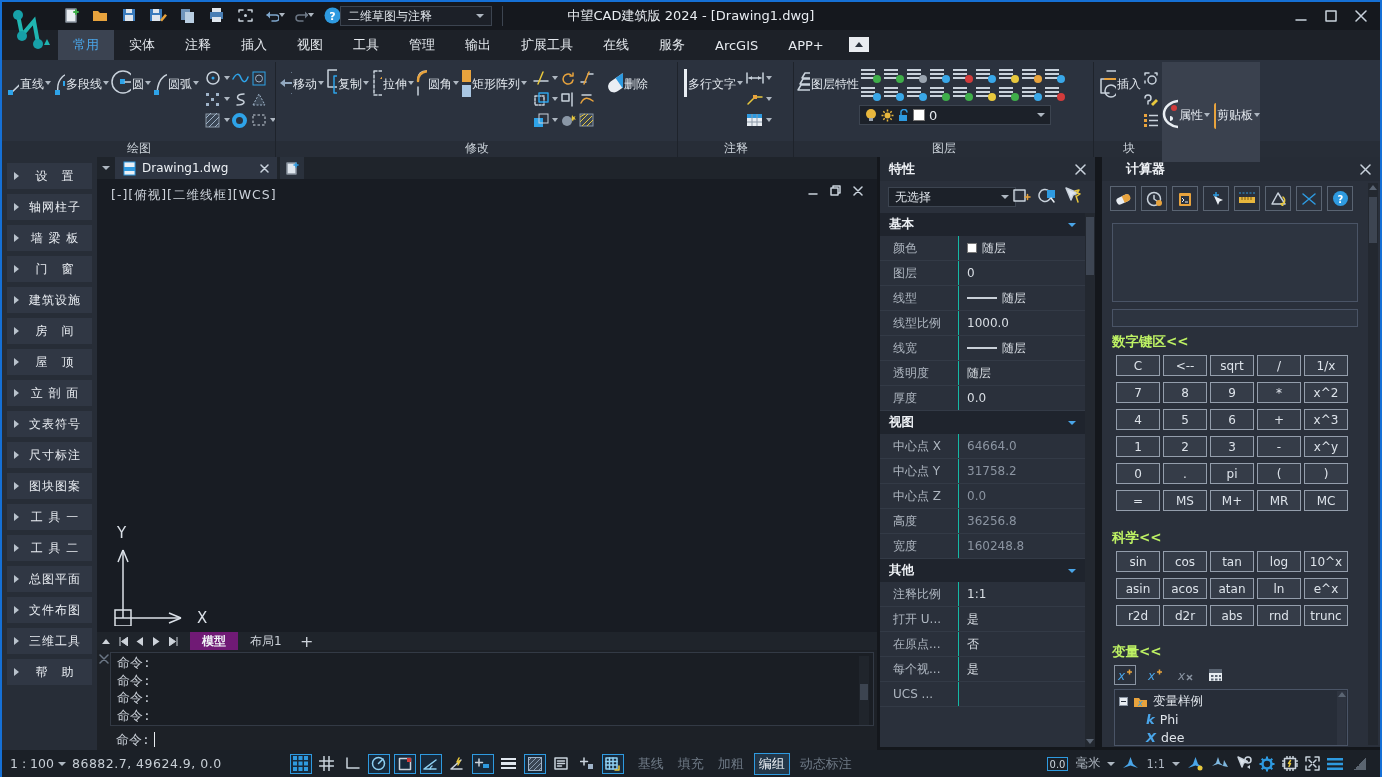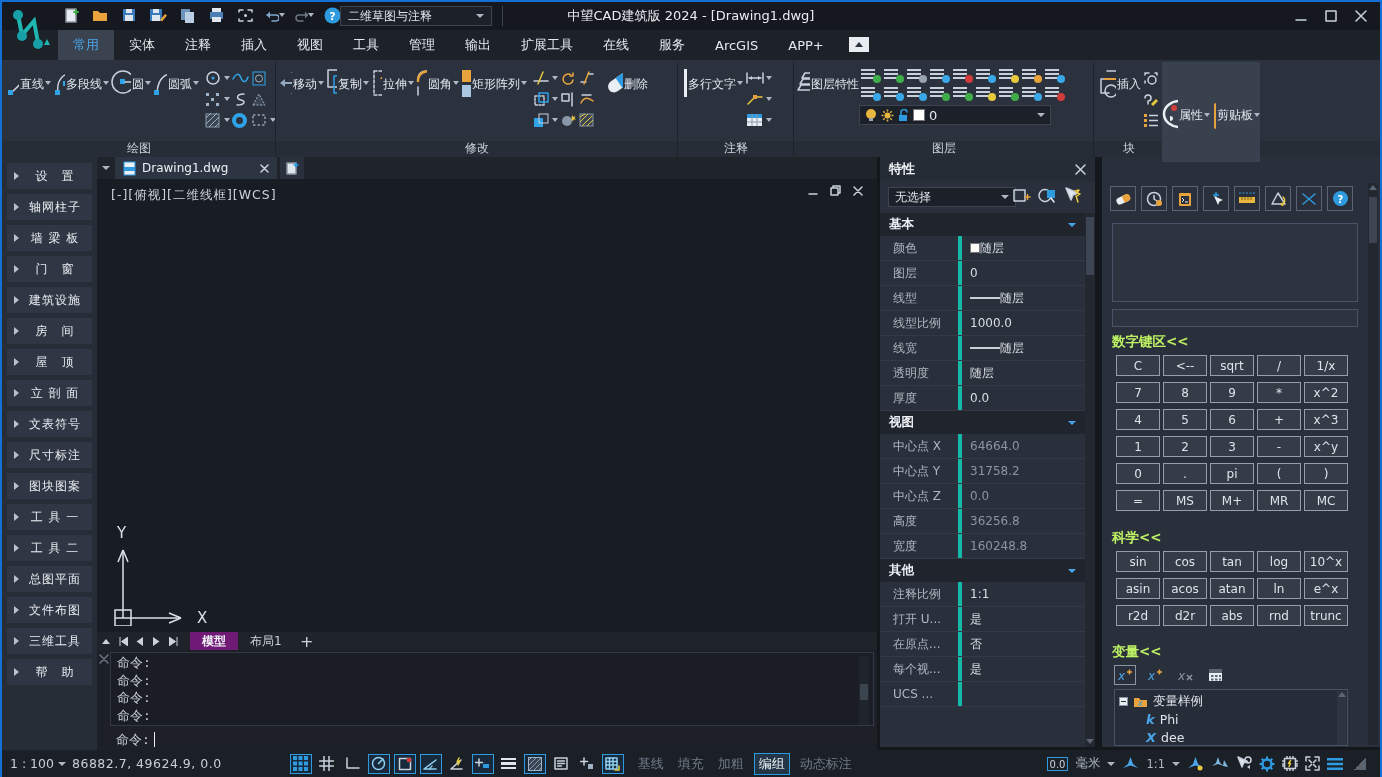--- a/index.html
+++ b/index.html
@@ -85,21 +85,21 @@
 #propsel{position:absolute;left:8px;top:30px;width:128px;height:20px;background:#1c2129;border:1px solid #3c4450;display:flex;align-items:center;padding:0 6px;color:#dfe4ea;font-size:12px}
 #propsel .car{margin-left:auto}
 #propbtns{position:absolute;right:14px;top:30px;display:flex;gap:7px}
 #propbody{position:absolute;left:0;top:56px;right:10px;bottom:0;overflow:hidden}
 #propscroll{position:absolute;right:0;top:56px;width:10px;bottom:0;background:#232830}
 #propscroll .thumb{position:absolute;left:1px;top:4px;width:8px;height:58px;background:#3d4552}
 .sechead{height:23px;background:#1f242d;display:flex;align-items:center;padding:0 9px;color:#eef1f5;font-size:12.5px;font-weight:bold}
 .sechead .car{margin-left:auto;border-top-color:#4aa5e8}
 .prow{height:25px;display:flex;align-items:center;border-bottom:1px solid #333a46}
 .prow .pl{width:78px;padding-left:13px;font-size:12px;color:#aeb6c0;white-space:nowrap;overflow:hidden}
-.prow .pv{flex:1;border-left:4px solid #14b8a6;height:100%;display:flex;align-items:center;padding-left:8px;font-size:12px;color:#d9dee4;}
+.prow .pv{flex:1;border-left:1px solid #14b8a6;height:100%;display:flex;align-items:center;padding-left:8px;font-size:12px;color:#d9dee4;gap:5px}
 .prow.ro .pv{color:#8b94a1}
 .linesmp{display:inline-block;width:30px;height:2px;background:#c9d0d8}
 
 #calc{position:absolute;left:1100px;top:0;width:278px;height:590px;background:#2a303b}
 #calctools{position:absolute;left:8px;top:29px;display:flex;gap:5px}
 .cbtn{width:26px;height:25px;border:1px solid #5a6472;display:flex;align-items:center;justify-content:center}
 #calcscroll{position:absolute;right:2px;top:26px;width:10px;bottom:2px;background:#232830}
 #calcscroll .thumb{position:absolute;left:1px;top:14px;width:8px;height:46px;background:#3d4552}
 #calchist{position:absolute;left:10px;top:66px;width:246px;height:79px;border:1px solid #4a5466;background:#2d3440}
 #calcinput{position:absolute;left:10px;top:152px;width:246px;height:18px;border:1px solid #4a5466;background:#2d3440}
@@ -1052,20 +1052,28 @@
       </div>
       <div id="propscroll">
           <span class="thumb"></span>
           <svg width="8" height="6" style="position:absolute;left:1px;bottom:2px">
             <path d="M0 0 h8 l-4 5 z" fill="#5b6573"></path>
           </svg>
         </div>
     </div>
 
     <div id="calc">
+      <div class="pnhead" style="padding-left:24px">
+        <span>计算器</span>
+        <span class="x">
+            <svg width="11" height="11" class="ic">
+              <path d="M1 1 L10 10 M10 1 L1 10"></path>
+            </svg>
+          </span>
+      </div>
       <div id="calctools">
         <span class="cbtn">
             <svg width="18" height="14">
               <g transform="rotate(-25 9 7)">
                 <rect x="2" y="4" width="14" height="7" rx="3" fill="#e9eef3"></rect>
                 <path d="M9 4 h4 a3.5 3.5 0 0 1 0 7 h-4 z" fill="#e8a33d"></path>
               </g>
             </svg>
           </span>
         <span class="cbtn">

